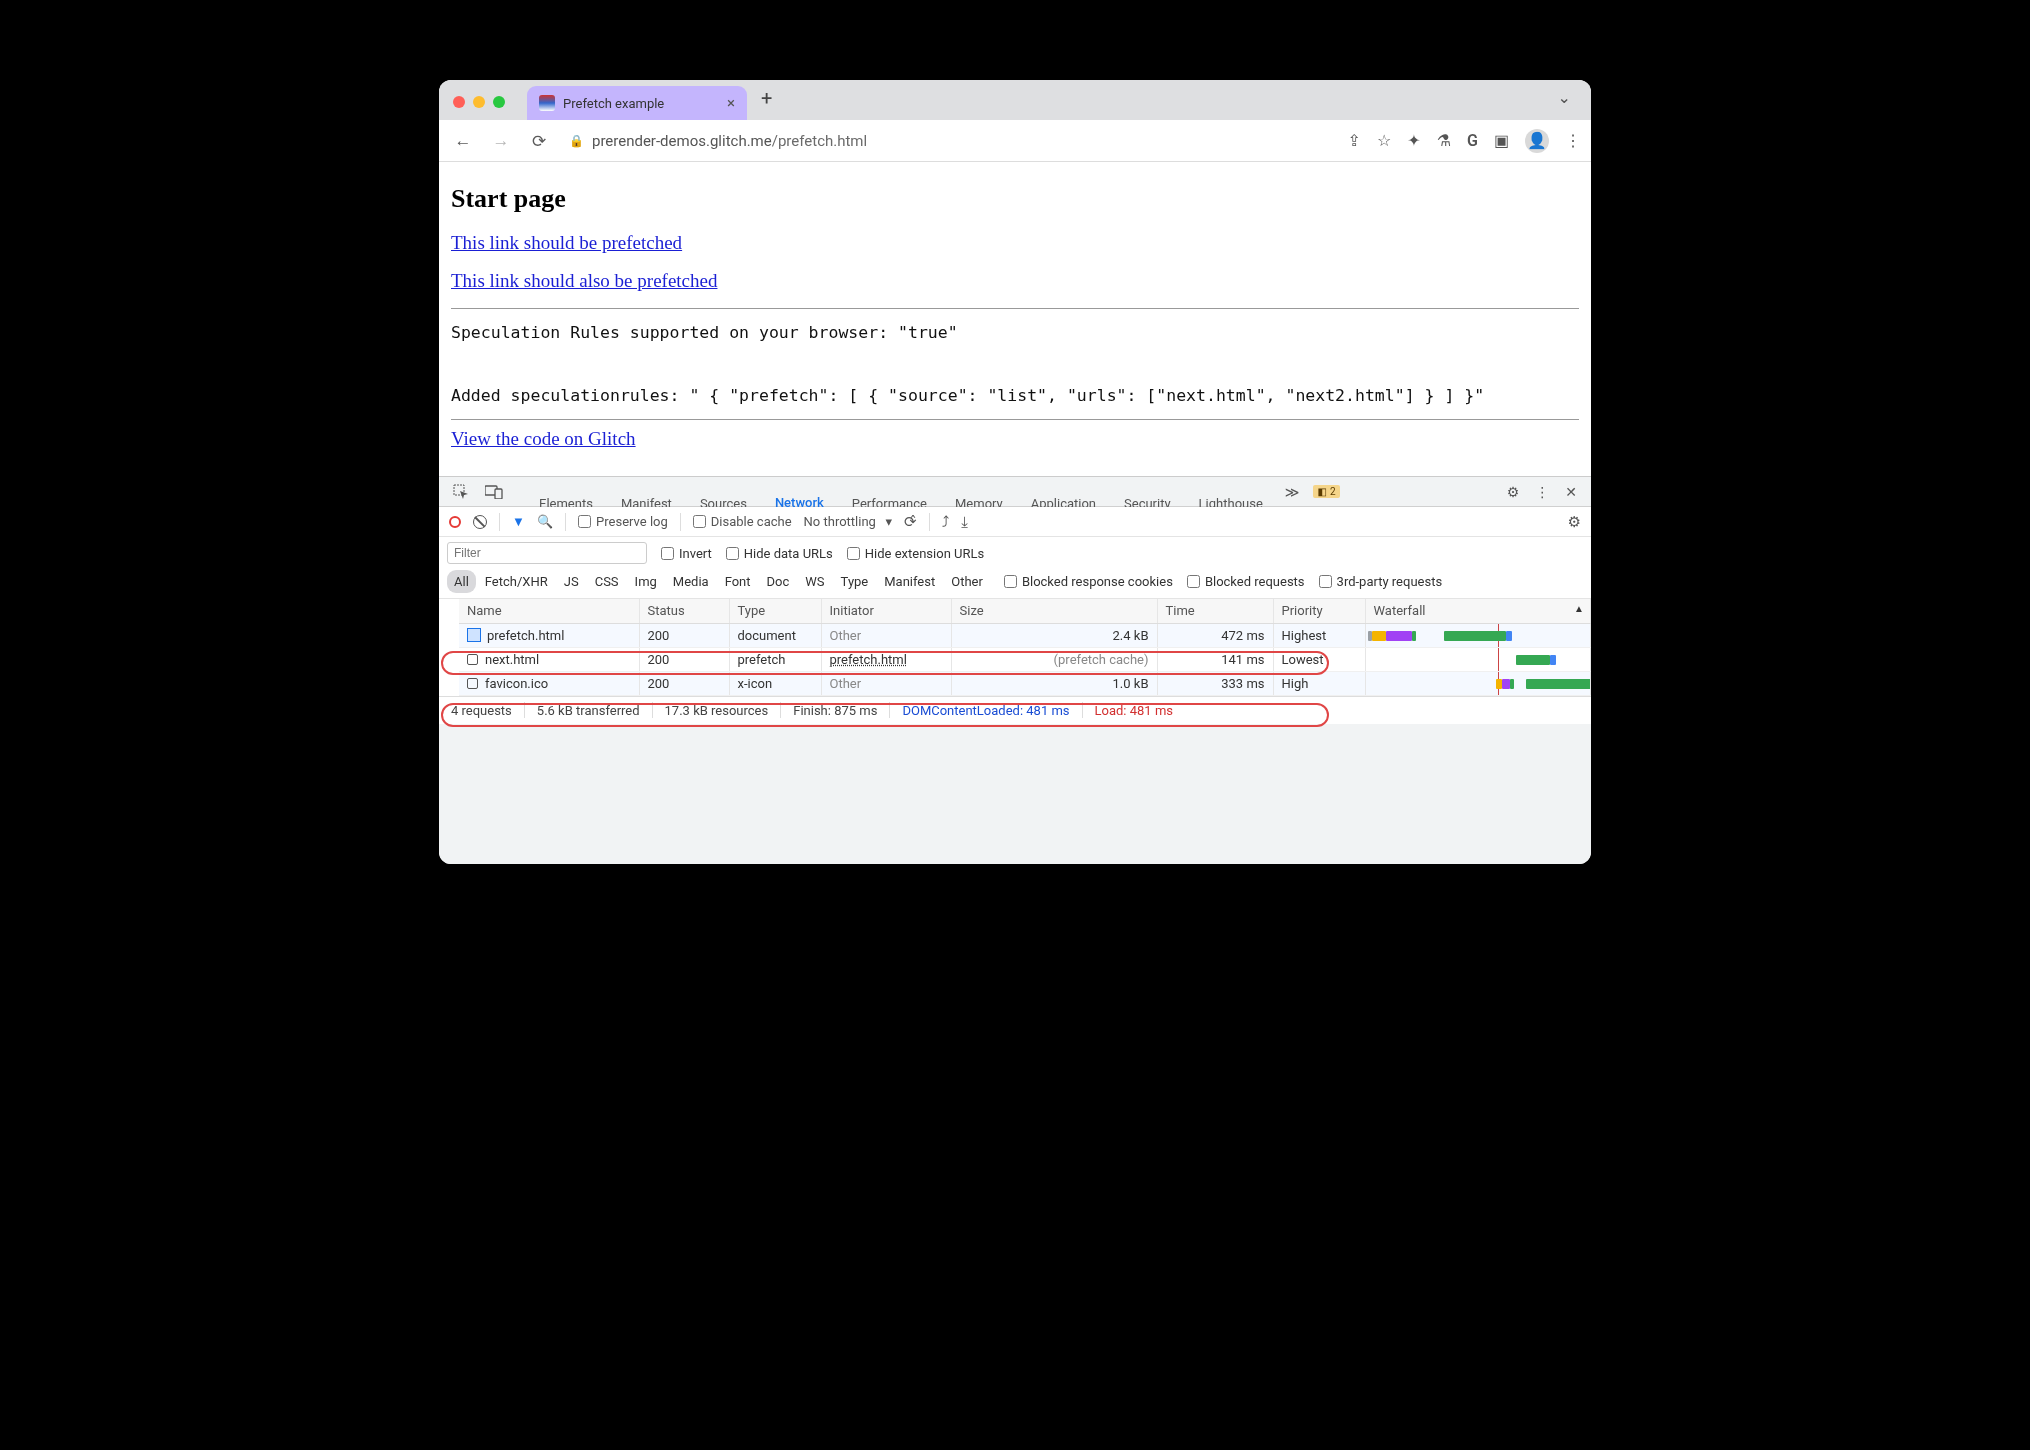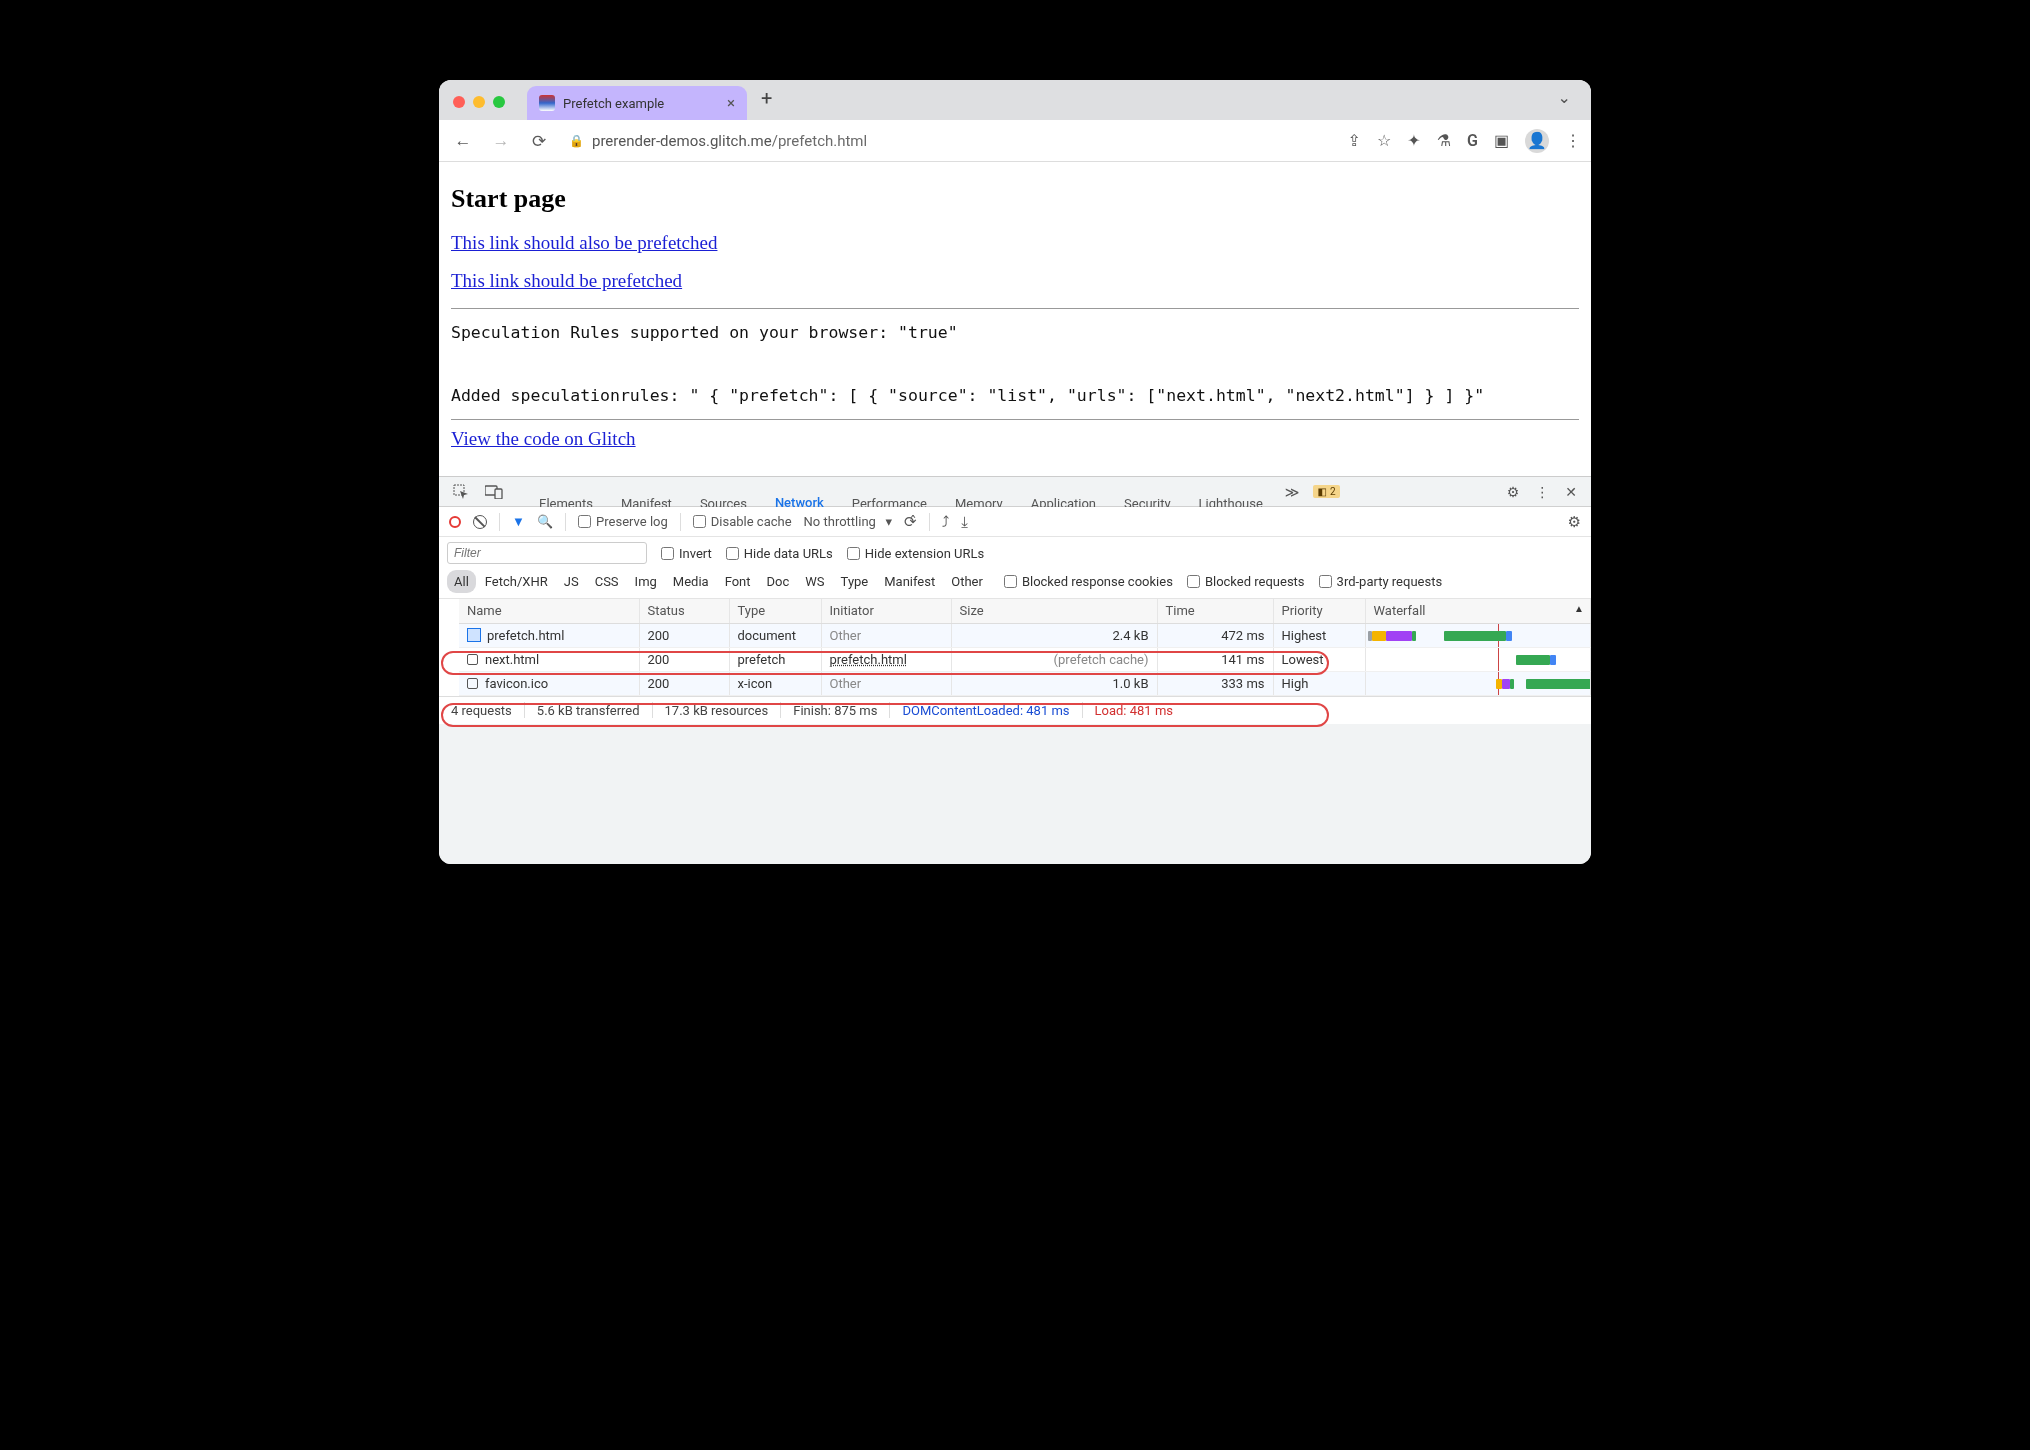--- a/index.html
+++ b/index.html
@@ -129,21 +129,21 @@
   .dt-toolbar .gear-right{margin-left:auto;}
 
   .dt-filter{
     background:#fff;
     padding:5px 8px;
     display:flex; flex-direction:column; gap:6px;
     border-bottom:1px solid #e4e4e4;
   }
   .dt-filter .row{display:flex; align-items:center; gap:14px; flex-wrap:wrap;}
   .dt-filter input[type=text]{
-    width:200px; height:22px; border:1px solid #ccc; border-radius:3px; padding:0 6px; font-size:12px; color:#888;font-style:italic;
+    width:200px; height:22px; border:1px solid #ccc; border-radius:3px; padding:0 6px; font-size:12px; color:#888;
   }
   .dt-filter label{display:flex;align-items:center;gap:5px;color:#333;font-size:13px;}
   .type-chips{display:flex; gap:2px; align-items:center; flex-wrap:wrap;}
   .type-chips span{padding:4px 7px; border-radius:9px; font-size:13px; color:#333; cursor:pointer;}
   .type-chips span.active{background:#d9d9dc;}
 
   .net-table{
     background:#fff;
     flex:0 0 auto;
     padding-left:20px;
@@ -225,22 +225,22 @@
       <span>⚗</span>
       <span style="font-weight:600">G</span>
       <span>▣</span>
       <span class="avatar">👤</span>
       <span>⋮</span>
     </div>
   </div>
 
   <div class="page">
     <h1>Start page</h1>
+    <p class="lnk"><a href="#">This link should be prefetched</a></p>
     <p class="lnk"><a href="#">This link should also be prefetched</a></p>
-    <p class="lnk"><a href="#">This link should be prefetched</a></p>
     <hr>
     <pre><span>Speculation Rules supported on your browser: "true"</span>
 
 <span>Added speculationrules: " { "prefetch": [ { "source": "list", "urls": ["next.html", "next2.html"] } ] }"</span></pre>
     <hr>
     <p class="lnk" style="margin-top:8px"><a href="#">View the code on Glitch</a></p>
   </div>
 
   <div class="devtools">
 

